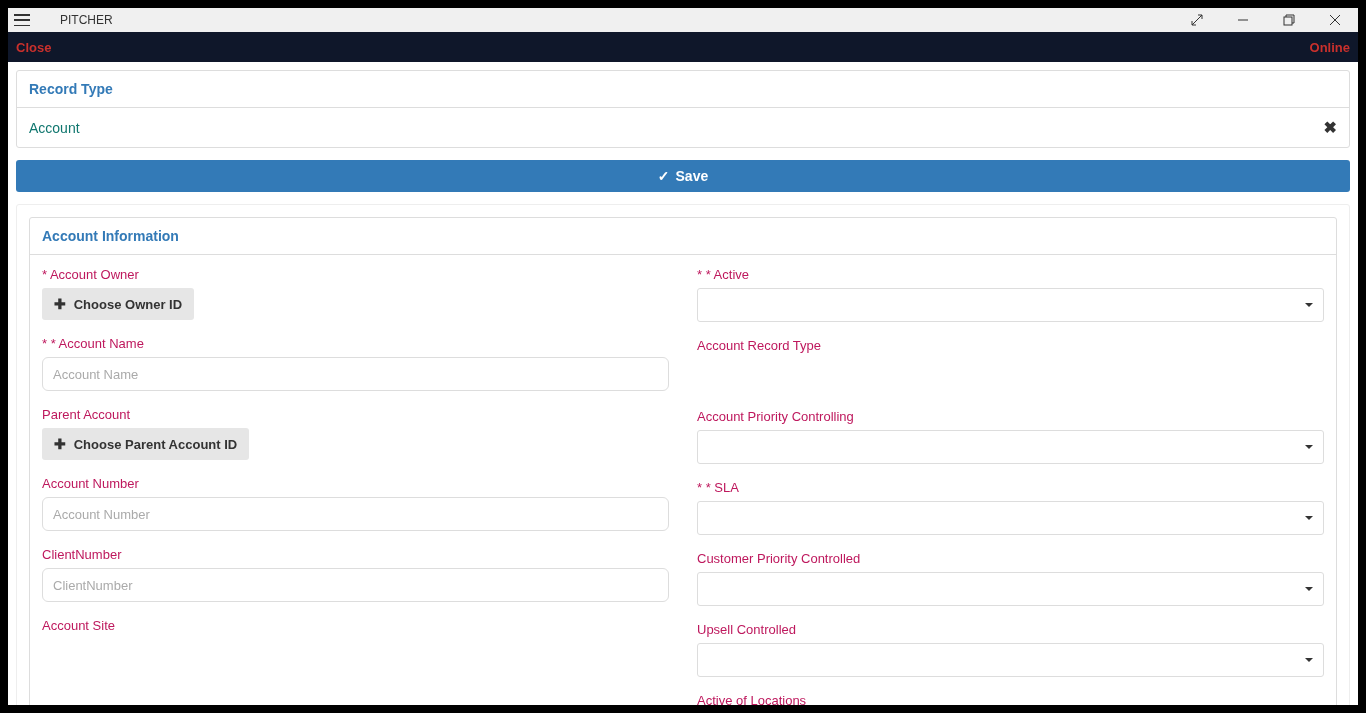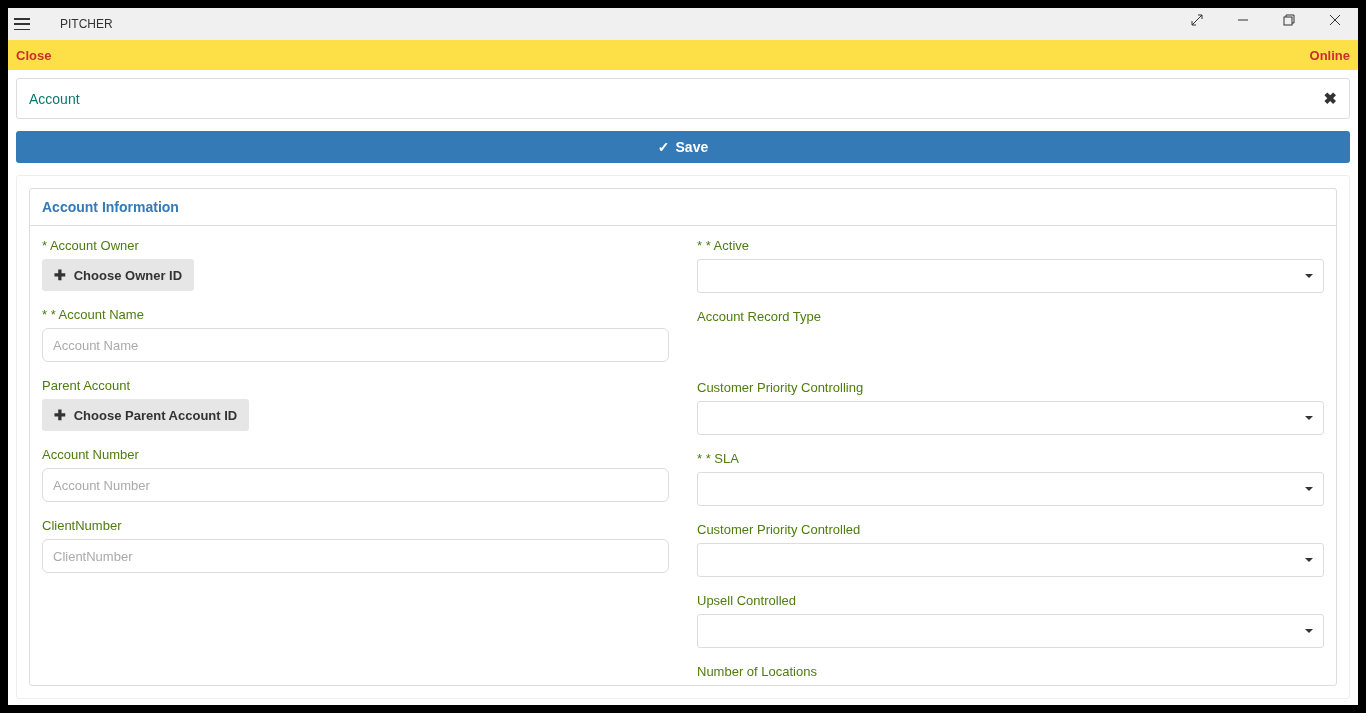--- a/index.html
+++ b/index.html
@@ -1,36 +1,36 @@
 <!DOCTYPE html>
 <html><head>
 <meta charset="utf-8">
 <style>
   * { box-sizing: border-box; margin: 0; padding: 0; }
   html, body { width: 1366px; height: 713px; font-family: Arial, Helvetica, sans-serif; background: #fff; }
   body { border: 8px solid #000; position: relative; overflow: hidden; }
 
   
   .titlebar {
-    height: 32px;
+    height: 24px;
     background: #f0f0f0;
     display: flex;
     align-items: center;
     padding: 0 6px;
     position: relative;
   }
   .hamburger { width: 16px; height: 12px; display: flex; flex-direction: column; justify-content: space-between; cursor: pointer; }
   .hamburger span { height: 1.5px; background: #333; width: 100%; }
   .app-title { font-size: 12px; color: #333; margin-left: 30px; }
   .window-controls { position: absolute; right: 0; top: 0; height: 24px; display: flex; align-items: center; }
   .win-btn { width: 46px; height: 24px; display: flex; align-items: center; justify-content: center; font-size: 14px; color: #333; cursor: pointer; }
   .win-btn svg { stroke: #333; fill: none; stroke-width: 1; }
 
   
-  .topnav { height: 30px; background: #fde047; display: flex; align-items: center; justify-content: space-between; padding: 0 8px; }
+  .topnav { height: 30px; background: #0f172a; display: flex; align-items: center; justify-content: space-between; padding: 0 8px; }
   .close-link, .online-link { color: #c9302c; font-size: 13px; font-weight: bold; cursor: pointer; }
 
   
   .content { padding: 8px; height: calc(100% - 54px); overflow: hidden; }
 
   .panel { border: 1px solid #ddd; border-radius: 3px; margin-bottom: 12px; }
   .panel-header {
     padding: 10px 12px;
     font-size: 14px;
     font-weight: bold;
@@ -57,21 +57,21 @@
     margin-bottom: 12px;
   }
   .save-btn .check { margin-right: 6px; font-size: 14px; }
 
   .outer-panel { border: 1px solid #eee; border-radius: 3px; padding: 12px; }
 
   .form-grid { display: flex; flex-wrap: wrap; padding: 12px 12px 0 12px; }
   .col { width: 50%; padding-right: 14px; }
   .col.right { padding-right: 0; padding-left: 14px; }
   .field { margin-bottom: 16px; }
-  .field-label { font-size: 13px; color: #4d7c0f; margin-bottom: 6px; display: block; }
+  .field-label { font-size: 13px; color: #be185d; margin-bottom: 6px; display: block; }
 
   .txt {
     width: 100%;
     height: 34px;
     border: 1px solid #ddd;
     border-radius: 6px;
     padding: 0 10px;
     font-size: 13px;
     color: #555;
     background: #fff;
@@ -150,20 +150,21 @@
 </div>
 
 <div class="topnav">
   <span class="close-link">Close</span>
   <span class="online-link">Online</span>
 </div>
 
 <div class="content">
 
   <div class="panel">
+    <div class="panel-header">Record Type</div>
     <div class="panel-body">
       <div class="record-row">
         <span class="record-val">Account</span>
         <span class="clear-x">✖</span>
       </div>
     </div>
   </div>
 
   <div class="save-btn">
     <span class="check">✓</span>
@@ -204,39 +205,42 @@
               <span class="field-label">Account Number</span>
               <input class="txt" type="text" placeholder="Account Number" style="">
             </div>
 
             <div class="field">
               <span class="field-label">ClientNumber</span>
               <input class="txt" type="text" placeholder="ClientNumber" style="">
             </div>
 
 
+            <div class="field" style="margin-bottom:0;">
+              <span class="field-label">Account Site</span>
+            </div>
 
           </div>
 
           <div class="col right">
 
             <div class="field">
               <span class="field-label">* * Active</span>
               <div class="sel">
                   <span class="caret"></span>
                 </div>
             </div>
 
             <div class="field">
               <span class="field-label">Account Record Type</span>
               <div class="spacer-empty"></div>
             </div>
 
             <div class="field">
-              <span class="field-label">Customer Priority Controlling</span>
+              <span class="field-label">Account Priority Controlling</span>
               <div class="sel">
                   <span class="caret"></span>
                 </div>
             </div>
 
             <div class="field">
               <span class="field-label">* * SLA</span>
               <div class="sel">
                   <span class="caret"></span>
                 </div>
@@ -250,21 +254,21 @@
             </div>
 
             <div class="field">
               <span class="field-label">Upsell Controlled</span>
               <div class="sel">
                   <span class="caret"></span>
                 </div>
             </div>
 
             <div class="field" style="margin-bottom:0;">
-              <span class="field-label">Number of Locations</span>
+              <span class="field-label">Active of Locations</span>
             </div>
 
           </div>
 
         </div>
       </div>
     </div>
 
   </div>
 

